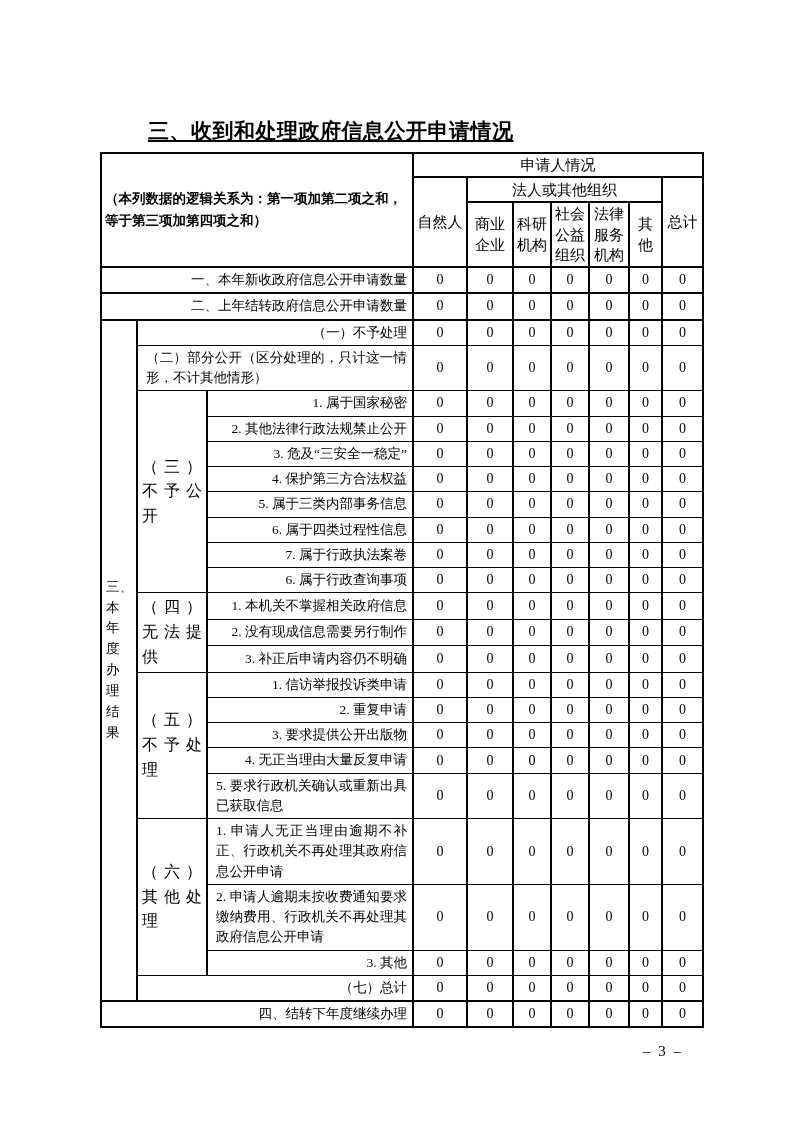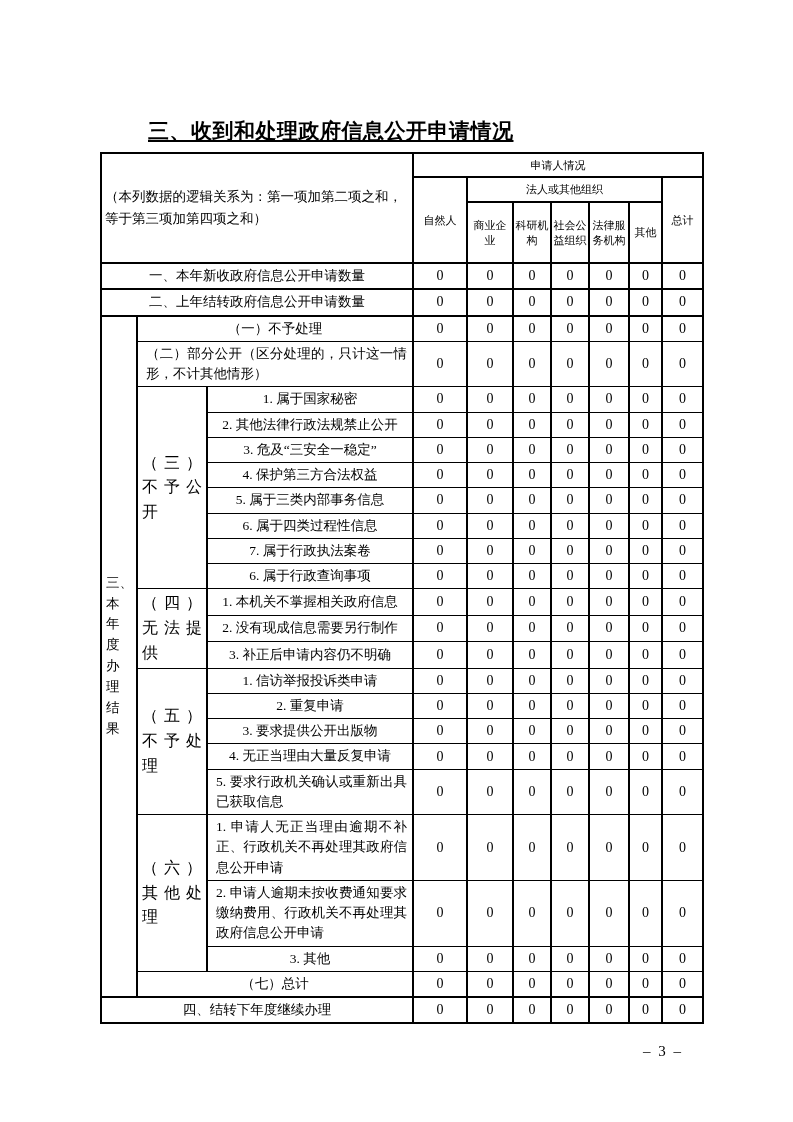--- a/index.html
+++ b/index.html
@@ -37,44 +37,45 @@
   }
   td, th {
     border: 1px solid #000;
     border-left-width: 2px;
     border-right-width: 2px;
     vertical-align: middle;
     overflow: hidden;
   }
   th {
     font-weight: normal;
-    font-size: 11px;
+    font-size: 15px;
     line-height: 1.35;
     padding: 1px;
     text-align: center;
     border-top-width: 2px;
     border-bottom-width: 2px;
   }
   tr { height: 24px; }
   tr.hr1 { height: 24px; }
   tr.hr2 { height: 25px; }
   tr.hr3 { height: 61px; }
   tr.t2 { height: 44px; }
   tr.t3 { height: 63px; }
   tr.major > td { border-top-width: 2px; border-bottom-width: 2px; }
   tr.major-top > td { border-top-width: 2px; }
   .note {
     text-align: left;
     font-size: 13.5px;
     line-height: 1.65;
     padding: 3px;
     vertical-align: middle;
+    font-weight: bold;
   }
   .lab {
-    text-align: center;
+    text-align: right;
     font-size: 13.5px;
     line-height: 1.5;
     padding: 2px 5px;
   }
   .just {
     text-align: justify;
     text-justify: inter-ideograph;
     padding-left: 8px;
   }
   .sec {

